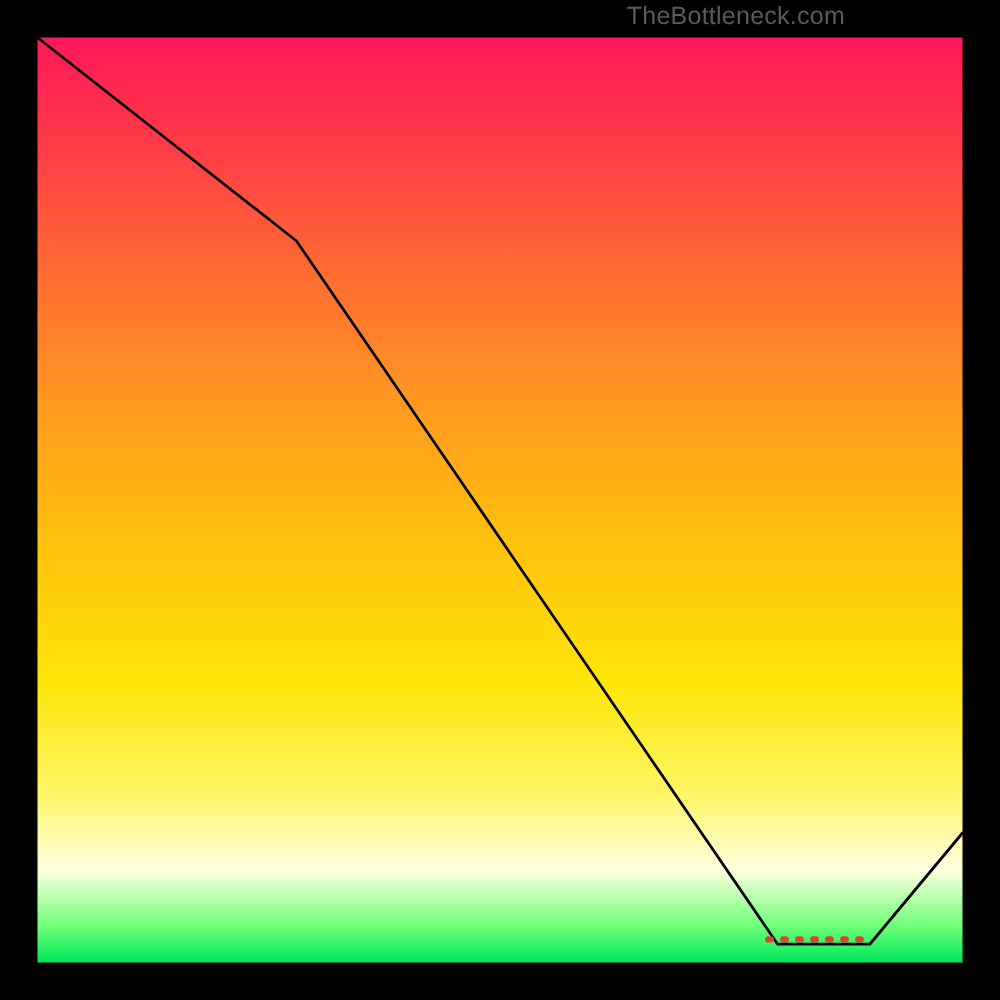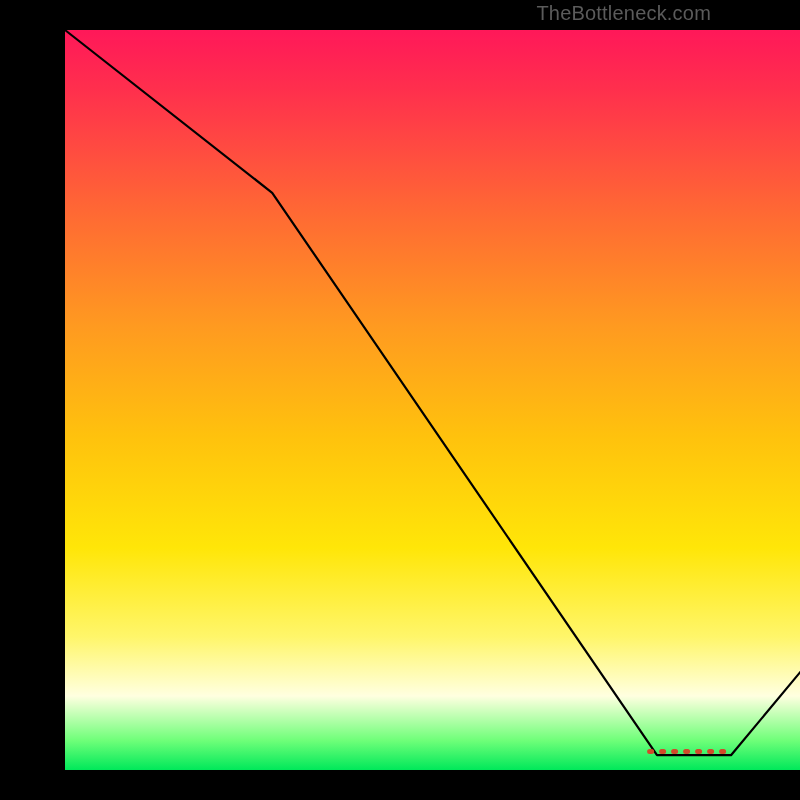--- a/index.html
+++ b/index.html
@@ -8,21 +8,20 @@
     width: 800px;
     height: 800px;
     background: #000000;
     font-family: Arial, Helvetica, sans-serif;
     overflow: hidden;
   }
   .container {
     position: relative;
     width: 688px;
     height: 800px;
-    margin-left: 35px;
   }
   .attribution {
     position: absolute;
     top: 2px;
     right: 12px;
     color: #5b5b5b;
     font-size: 20px;
     font-weight: 400;
     letter-spacing: 0.2px;
   }

